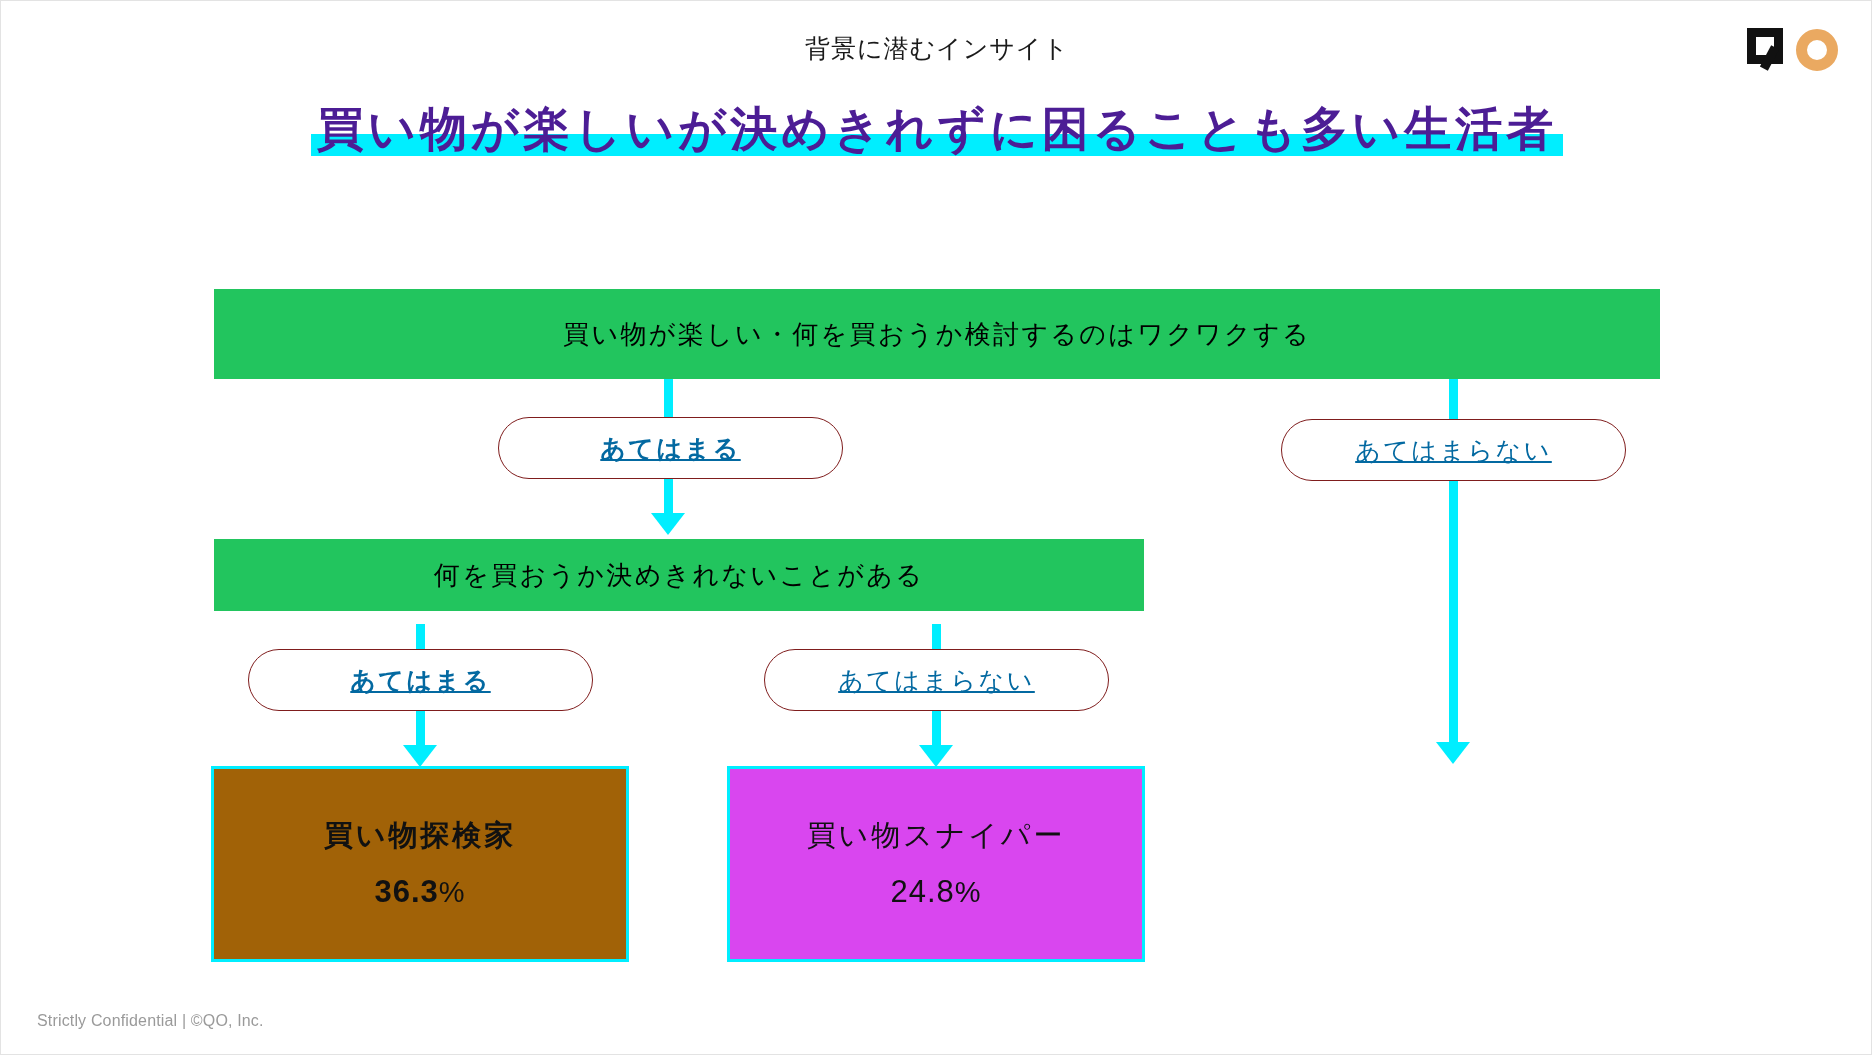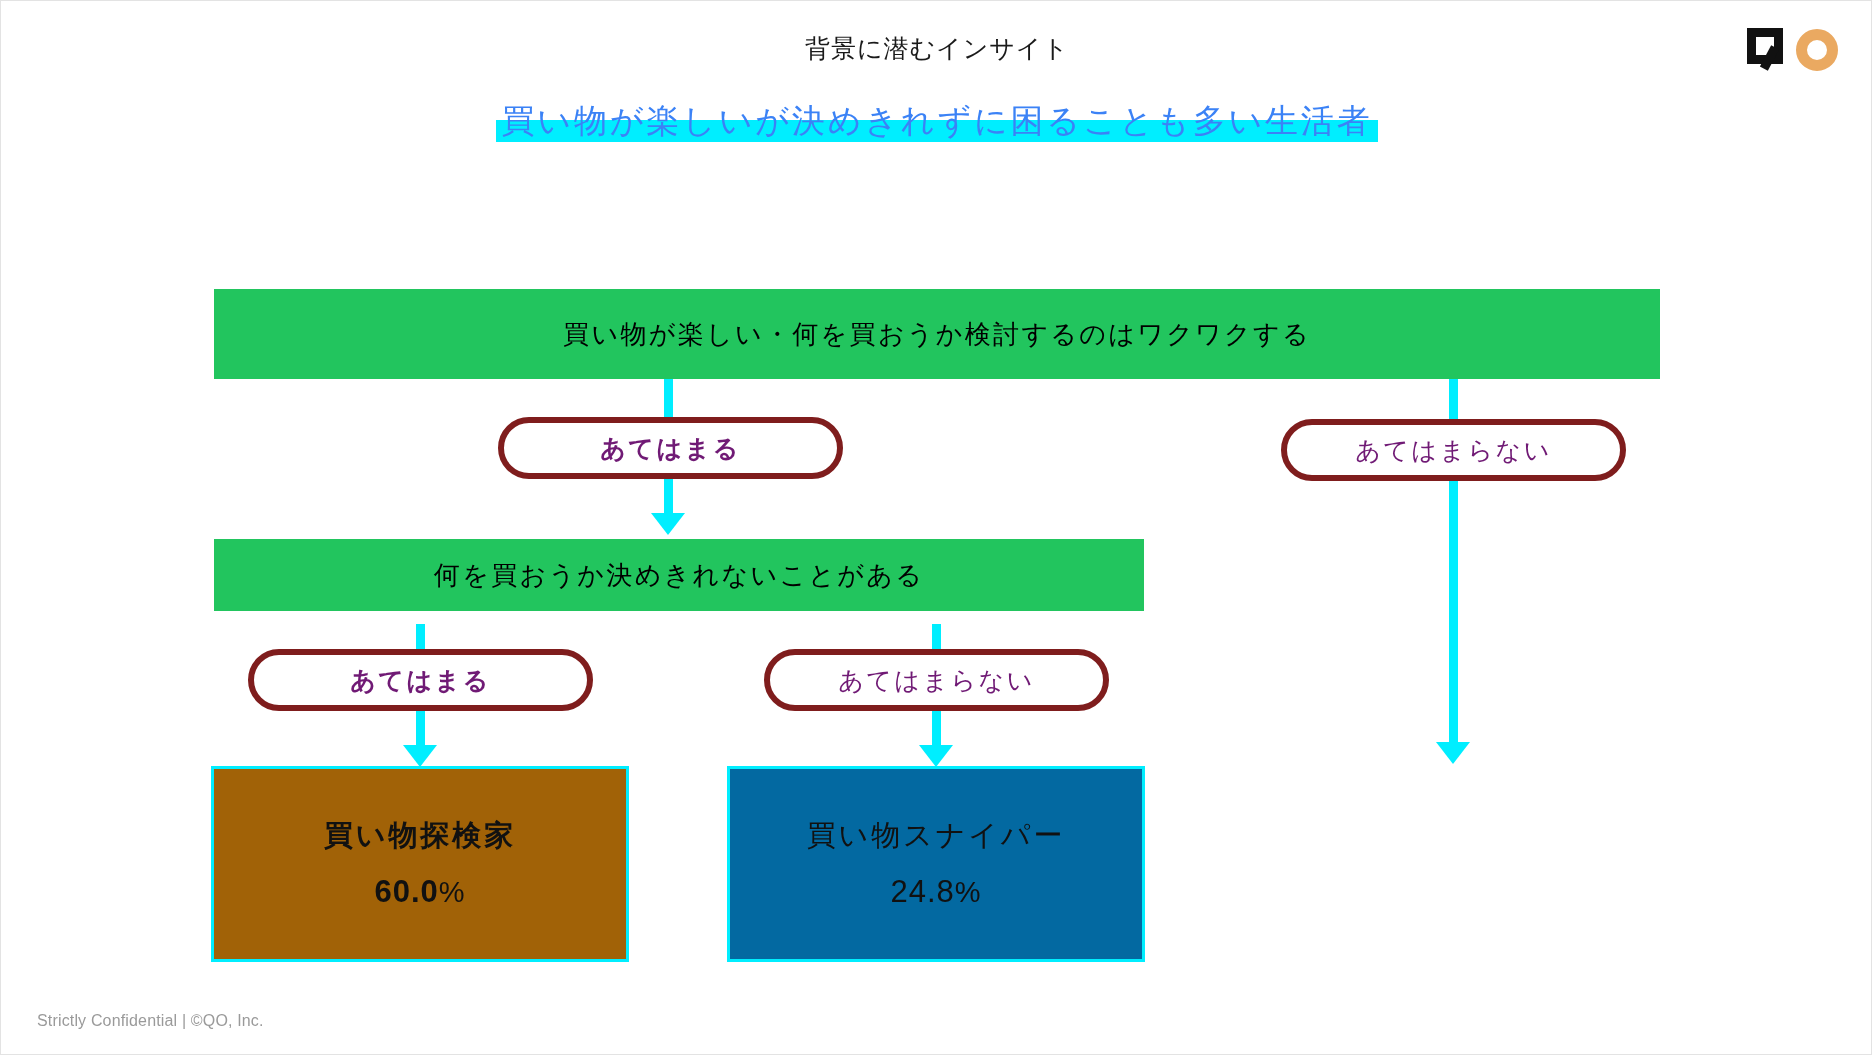--- a/index.html
+++ b/index.html
@@ -38,23 +38,23 @@
     position: absolute;
     left: 0;
     top: 103px;
     width: 1872px;
     text-align: center;
     line-height: 1;
   }
   .title {
     display: inline-block;
     position: relative;
-    font-size: 33px;
-    font-weight: normal;
-    color: #3b82f6;
+    font-size: 47px;
+    font-weight: bold;
+    color: #4c1d95;
     letter-spacing: 0.085em;
     padding: 0 6px;
     line-height: 1.05;
   }
   .title .hl {
     position: absolute;
     left: 0;
     right: 0;
     bottom: -3px;
     height: 22px;
@@ -115,46 +115,47 @@
     color: #000000;
     font-size: 26px;
     letter-spacing: 0.09em;
     box-sizing: border-box;
   }
   .bar-1 { left: 213px; top: 288px; width: 1446px; height: 90px; }
   .bar-2 { left: 213px; top: 538px; width: 930px; height: 72px; text-align: center; }
 
   .pill {
     position: absolute;
-    border: 6px solid #7f1d1d;
+    border: 1px solid #7f1d1d;
     border-radius: 60px;
     background: #ffffff;
     display: flex;
     align-items: center;
     justify-content: center;
-    color: #701a75;
+    color: #0369a1;
     font-size: 25px;
     letter-spacing: 0.10em;
     box-sizing: border-box;
     z-index: 3;
+    text-decoration: underline;
   }
   .pill.bold { font-weight: bold; }
   .pill-a { left: 497px; top: 416px; width: 345px; height: 62px; }
   .pill-b { left: 1280px; top: 418px; width: 345px; height: 62px; }
   .pill-c { left: 247px; top: 648px; width: 345px; height: 62px; }
   .pill-d { left: 763px; top: 648px; width: 345px; height: 62px; }
 
   .result {
     position: absolute;
     box-sizing: border-box;
     display: flex;
     flex-direction: column;
     align-items: center;
     justify-content: center;
-    background: #0369a1;
+    background: #d946ef;
     border: 3px solid #00eeff;
   }
   .result.filled { background: #a16207; border-color: #00eeff; }
   .result .r-name {
     font-size: 29px;
     color: #111111;
     letter-spacing: 0.10em;
     line-height: 1.2;
   }
   .result .r-val {
@@ -260,21 +261,21 @@
     <div class="pill pill-c bold">
       <span>あてはまる</span>
     </div>
     <div class="pill pill-d">
       <span>あてはまらない</span>
     </div>
 
     <div class="result res-1 filled">
       <div class="r-name">買い物探検家</div>
       <div class="r-val">
-        <span>60.0</span><span class="pct">%</span>
+        <span>36.3</span><span class="pct">%</span>
       </div>
     </div>
 
     <div class="result res-2">
       <div class="r-name">買い物スナイパー</div>
       <div class="r-val">
         <span>24.8</span><span class="pct">%</span>
       </div>
     </div>
 

